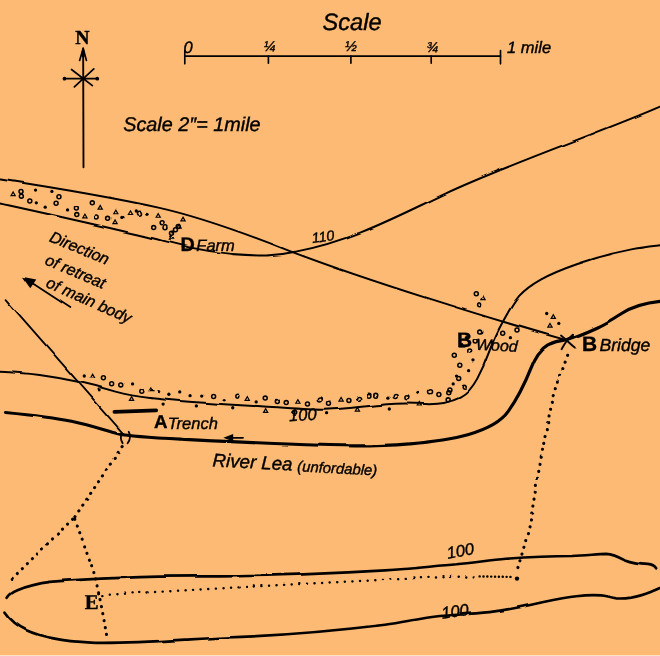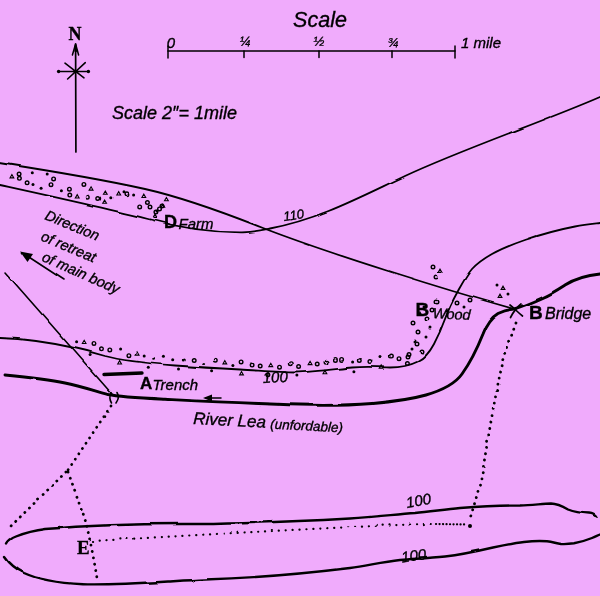--- a/index.html
+++ b/index.html
@@ -1,15 +1,15 @@
 <!DOCTYPE html>
 <html><head><meta charset="utf-8">
 <style>
 html,body{margin:0;padding:0;background:#fff;}
-#map{position:relative;width:600px;height:596px;background:#f0abfc;overflow:hidden;}
+#map{position:relative;width:600px;height:596px;background:#fdba74;overflow:hidden;}
 svg{position:absolute;left:0;top:0;}
 .ln{fill:none;stroke:#000;stroke-linecap:round;stroke-linejoin:round;}
 .mo{fill:none;stroke:#000;stroke-width:1.4;}
 text{font-family:"Liberation Sans",sans-serif;fill:#000;stroke:#000;stroke-width:0.35;}
 .it{font-style:italic;}
 .bd{font-weight:bold;}
 </style></head><body>
 <div id="map">
 <svg width="600" height="596" viewBox="0 0 600 596">
 <defs>

